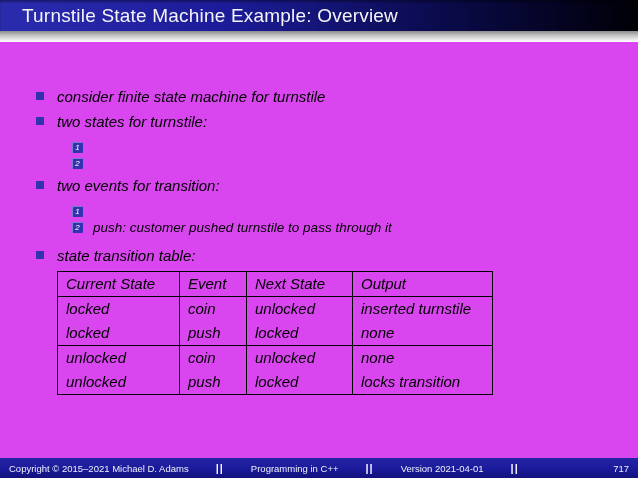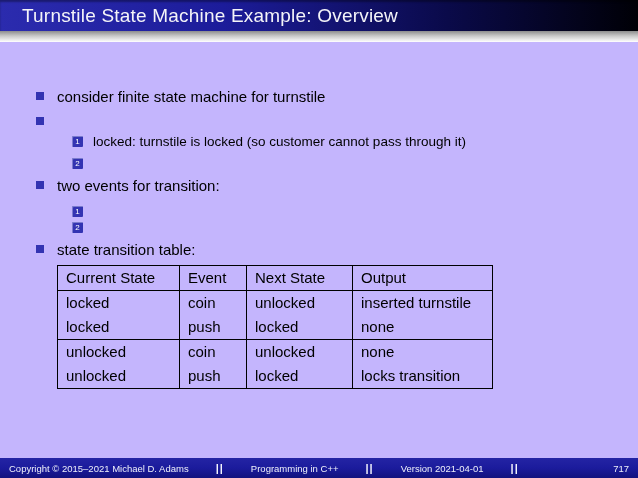--- a/index.html
+++ b/index.html
@@ -1,20 +1,20 @@
 <!DOCTYPE html>
 <html><head>
 <meta charset="utf-8">
 <style>
   html, body { margin: 0; padding: 0; background: #ffffff; }
   .slide {
     position: relative;
     width: 638px;
     height: 478px;
-    background: #c4b5fd;
+    background: #d946ef;
     font-family: "Liberation Sans", sans-serif;
     color: #000;
     overflow: hidden;
   }
 
   
   .titlebar {
     height: 31px;
     background: linear-gradient(to right, #2b2bae 0%, #1c1c9a 35%, #0a0a4a 70%, #000006 100%);
     box-shadow: inset 0 2px 2px rgba(0,0,0,0.35);
@@ -27,21 +27,21 @@
     color: #f4f4f8;
     font-size: 19px;
     letter-spacing: 0.2px;
   }
   .title-shadow {
     height: 11px;
     background: linear-gradient(to bottom, #8d8d8d 0%, #c9c9c9 45%, #ffffff 100%);
   }
 
   
-  .content { margin: 45px 0 16px 36px; }
+  .content { margin: 45px 0 16px 36px; font-style: italic; }
 
   .bullet-line {
     display: flex;
     align-items: flex-start;
     font-size: 15px;
     line-height: 19px;
     margin-bottom: 6px;
   }
   .bullet-sq {
     flex: 0 0 auto;
@@ -128,43 +128,44 @@
 
   <div class="content">
 
     <div class="bullet-line">
       <span class="bullet-sq"></span>
       <span>consider finite state machine for turnstile</span>
     </div>
 
     <div class="bullet-line">
       <span class="bullet-sq"></span>
+      <span>two states for turnstile:</span>
     </div>
 
     <div class="enum-list">
       <div class="enum-line">
         <span class="enum-sq">1</span>
-        <span>locked: turnstile is locked (so customer cannot pass through it)</span>
       </div>
       <div class="enum-line">
         <span class="enum-sq">2</span>
       </div>
     </div>
 
     <div class="bullet-line">
       <span class="bullet-sq"></span>
       <span>two events for transition:</span>
     </div>
 
     <div class="enum-list">
       <div class="enum-line">
         <span class="enum-sq">1</span>
       </div>
       <div class="enum-line">
         <span class="enum-sq">2</span>
+        <span>push: customer pushed turnstile to pass through it</span>
       </div>
     </div>
 
     <div class="bullet-line">
       <span class="bullet-sq"></span>
       <span>state transition table:</span>
     </div>
 
     <table class="st">
       <colgroup>

